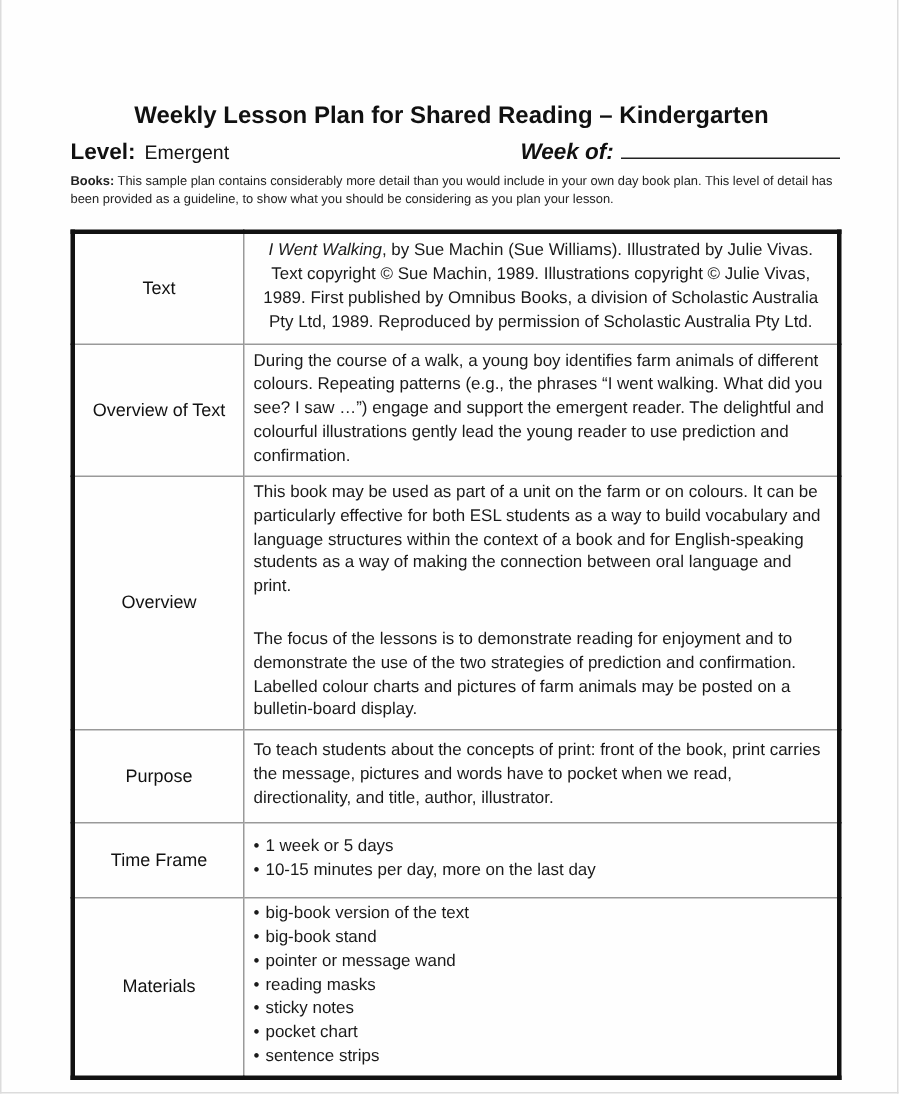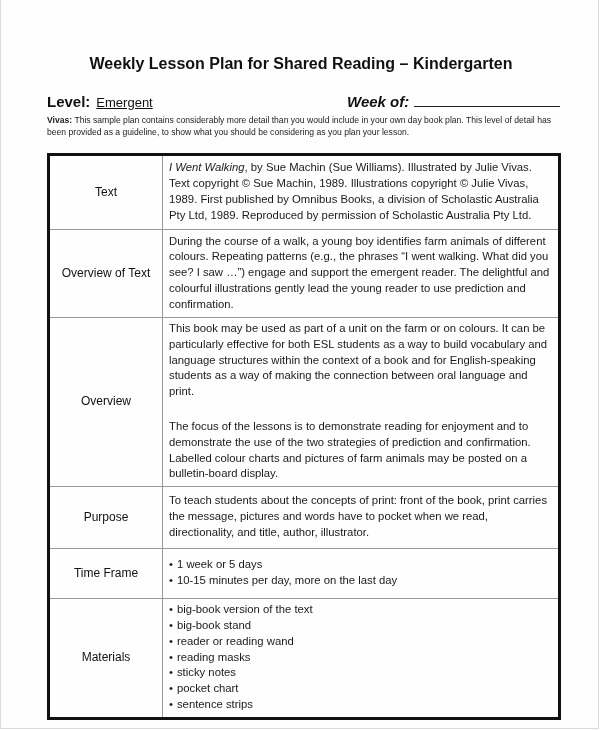--- a/index.html
+++ b/index.html
@@ -21,37 +21,36 @@
       top: 0;
       width: 597px;
       height: 728px;
       border: 1px solid #dcdcdc;
       border-top: none;
       background: #fefefe;
     }
     .title {
       position: absolute;
       left: 0;
-      top: 55px;
+      top: 69px;
       width: 600px;
       text-align: center;
       font-weight: bold;
       font-size: 16px;
       letter-spacing: 0px;
     }
     .level-row {
       position: absolute;
       top: 93px;
       left: 46px;
       font-size: 15px;
       font-weight: bold;
     }
     .level-value {
       font-weight: normal;
-      text-decoration: underline;
       font-size: 13px;
       margin-left: 6px;
     }
     .week-row {
       position: absolute;
       top: 93px;
       left: 346px;
       font-size: 15px;
       font-weight: bold;
       font-style: italic;
@@ -103,21 +102,21 @@
     td.content p + p { margin-top: 19px; }
     ul.bullets {
       list-style: none;
       margin: 0;
       padding: 0;
     }
     ul.bullets li::before {
       content: "\2022";
       margin-right: 4px;
     }
-    .row-text td { height: 66px; }
+    .row-text td { height: 66px; text-align: center; }
     .row-overview td { height: 80px; }
     .row-context td { height: 142px; }
     .row-purpose td { height: 54px; }
     .row-time td { height: 42px; }
     .row-materials td { height: 110px; }
   </style>
 </head>
 <body>
 
 <div class="page">
@@ -126,21 +125,21 @@
 
   <div class="level-row">
     <span>Level:</span><span class="level-value">Emergent</span>
   </div>
 
   <div class="week-row">
     <span>Week of:</span><span class="week-blank"></span>
   </div>
 
   <div class="note">
-    <b>Vivas:</b>
+    <b>Books:</b>
     <span>This sample plan contains considerably more detail than you would include in your own day book plan. This level of detail has been provided as a guideline, to show what you should be considering as you plan your lesson.</span>
   </div>
 
   <table class="plan">
     <tbody>
         <tr class="row-text">
       <td class="label">Text</td>
       <td class="content"><i>I Went Walking</i><span>, by Sue Machin (Sue Williams). Illustrated by Julie Vivas. Text copyright © Sue Machin, 1989. Illustrations copyright © Julie Vivas, 1989. First published by Omnibus Books, a division of Scholastic Australia Pty Ltd, 1989. Reproduced by permission of Scholastic Australia Pty Ltd.</span></td>
     </tr>
     <tr class="row-overview">
@@ -166,21 +165,21 @@
           <li>10-15 minutes per day, more on the last day</li>
         </ul>
       </td>
     </tr>
     <tr class="row-materials">
       <td class="label">Materials</td>
       <td class="content">
         <ul class="bullets">
           <li>big-book version of the text</li>
           <li>big-book stand</li>
-          <li>reader or reading wand</li>
+          <li>pointer or message wand</li>
           <li>reading masks</li>
           <li>sticky notes</li>
           <li>pocket chart</li>
           <li>sentence strips</li>
         </ul>
       </td>
     </tr>
   </tbody>
     </table>
 

